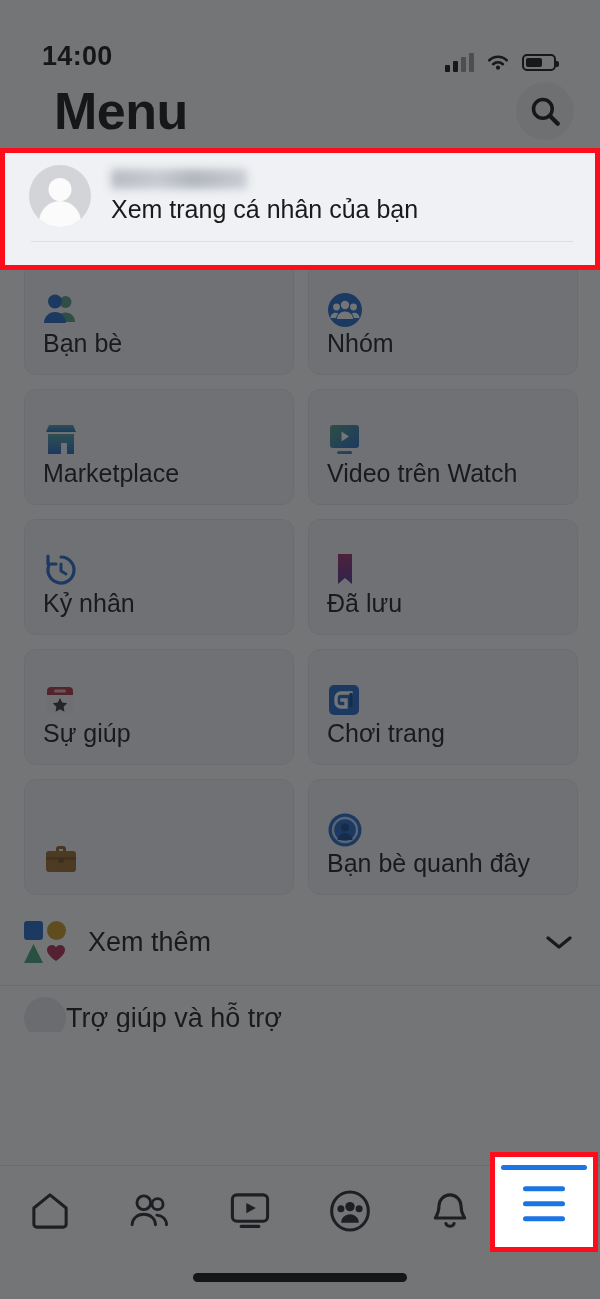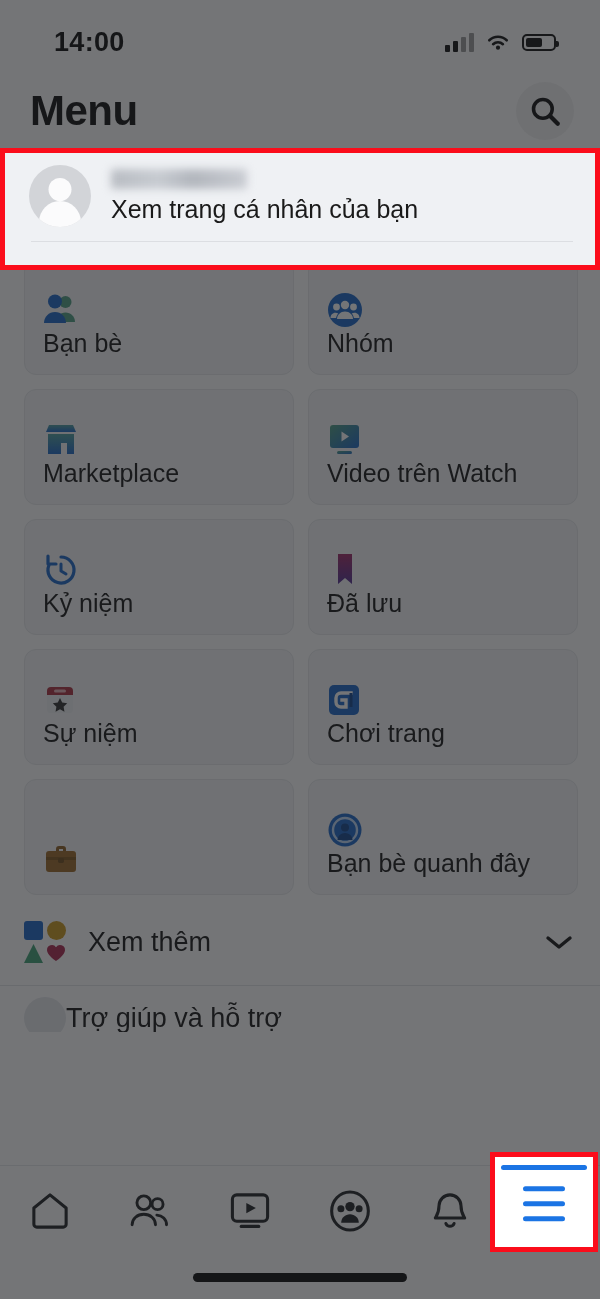--- a/index.html
+++ b/index.html
@@ -18,23 +18,22 @@
   
   .app {
     position:absolute; inset:0;
     background:#ffffff;
     display:flex; flex-direction:column;
   }
 
   
   .statusbar {
     height:72px; flex:none;
-    display:flex; align-items:center; justify-content:space-between;
+    display:flex; align-items:flex-end; justify-content:space-between;
     padding:12px 44px 0 42px;
-    margin-left:12px;
   }
   .status-time {
     font-size:27px; font-weight:600; color:#060606; letter-spacing:.3px;
   }
   .status-icons { display:flex; align-items:center; gap:11px; }
   .sig { display:flex; align-items:flex-end; gap:3px; height:19px; }
   .sig i { display:block; width:5px; background:#0b0b0b; border-radius:1px; }
   .sig i:nth-child(1){ height:7px; }
   .sig i:nth-child(2){ height:11px; }
   .sig i:nth-child(3){ height:15px; background:#9a9a9a; }
@@ -48,21 +47,21 @@
     width:3px; height:6px; background:#0b0b0b; border-radius:0 2px 2px 0;
   }
   .batt b { display:block; height:100%; width:62%; background:#0b0b0b; border-radius:2px; }
 
   
   .header {
     flex:none; height:78px;
     display:flex; align-items:center; justify-content:space-between;
     padding:0 26px 0 30px;
   }
-  .header-title { font-size:42px; font-weight:700; color:#0a0a0a; letter-spacing:-.5px; }
+  .header-title { font-size:52px; font-weight:700; color:#0a0a0a; letter-spacing:-.5px;margin-left:24px; }
   .search-btn {
     width:58px; height:58px; border-radius:50%;
     background:rgba(0,0,0,0.055);
     display:flex; align-items:center; justify-content:center;
   }
 
   
   .content { flex:1; overflow:hidden; padding:0 0 0 0; }
 
   
@@ -286,21 +285,21 @@
         </div>
 
         <div class="tile">
           <span class="tile-icon">
             <svg width="36" height="34" viewBox="0 0 36 34">
               <path d="M18 4a13 13 0 1 1-12 8" stroke="#1763c4" stroke-width="3.2" fill="none" stroke-linecap="round"></path>
               <path d="M5 3v8h8" stroke="#1763c4" stroke-width="3.2" fill="none" stroke-linecap="round" stroke-linejoin="round"></path>
               <path d="M18 11v7l5 3" stroke="#1763c4" stroke-width="3" fill="none" stroke-linecap="round" stroke-linejoin="round"></path>
             </svg>
           </span>
-          <span class="tile-label">Kỷ niệm</span>
+          <span class="tile-label">Kỷ nhân</span>
         </div>
 
         <div class="tile">
           <span class="tile-icon">
             <svg width="36" height="36" viewBox="0 0 36 36">
               <defs>
                   <linearGradient id="sv" x1="0" y1="0" x2="0" y2="1">
                 <stop offset="0" stop-color="#9c2361"></stop>
                     <stop offset="1" stop-color="#4b2a8f"></stop>
               </linearGradient>
@@ -315,21 +314,21 @@
 
         <div class="tile">
           <span class="tile-icon">
             <svg width="34" height="34" viewBox="0 0 34 34">
               <rect x="4" y="4" width="26" height="26" rx="4" fill="#eceef1"></rect>
               <path d="M4 8a4 4 0 0 1 4-4h18a4 4 0 0 1 4 4v4H4z" fill="#a82c3a"></path>
               <rect x="11" y="6.5" width="12" height="3" rx="1.5" fill="#e5aeb4"></rect>
               <path d="m17 15 2.2 4.5 5 .7-3.6 3.5.85 5L17 26.3 12.55 28.7l.85-5-3.6-3.5 5-.7z" fill="#2a2a2a"></path>
             </svg>
           </span>
-          <span class="tile-label">Sự niệm</span>
+          <span class="tile-label">Sự giúp</span>
         </div>
 
         <div class="tile">
           <span class="tile-icon">
             <svg width="34" height="34" viewBox="0 0 34 34">
               <rect x="2" y="2" width="30" height="30" rx="5" fill="#1763c4"></rect>
               <path d="M24 10H14a5 5 0 0 0-5 5v4a5 5 0 0 0 5 5h5v-7h-4" stroke="#fff" stroke-width="3.4" fill="none" stroke-linecap="square"></path>
               <path d="M24 10v14" stroke="#0d3f88" stroke-width="3" fill="none"></path>
             </svg>
           </span>

